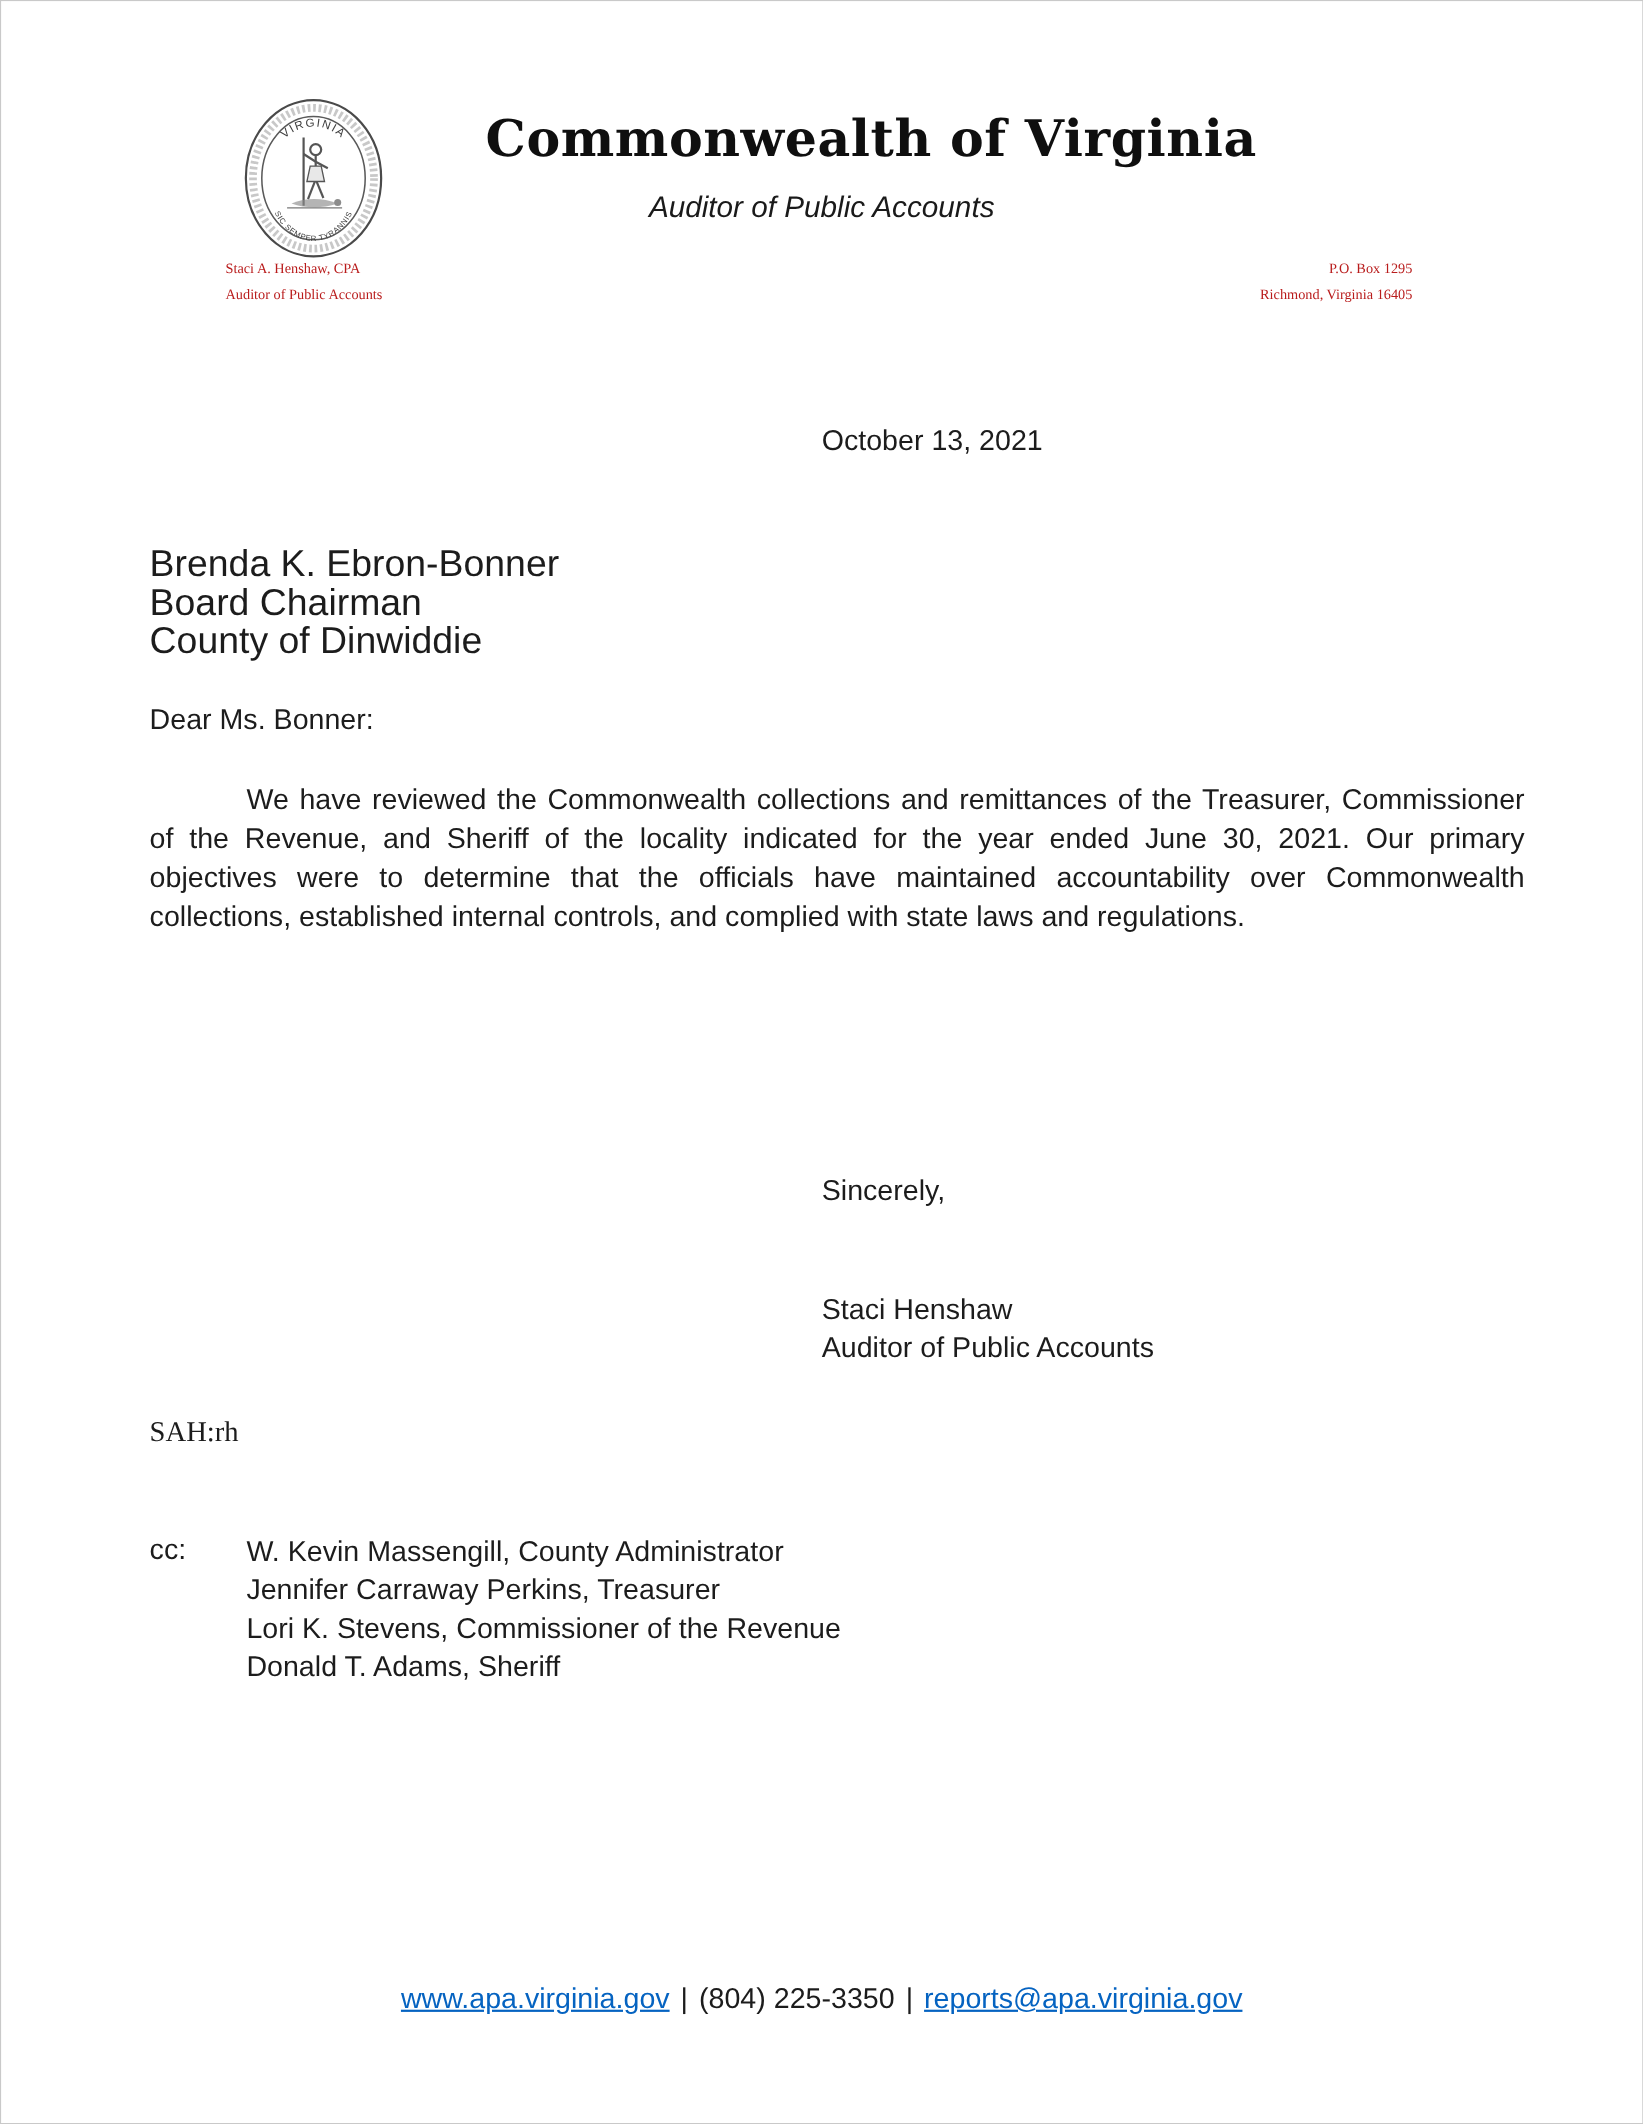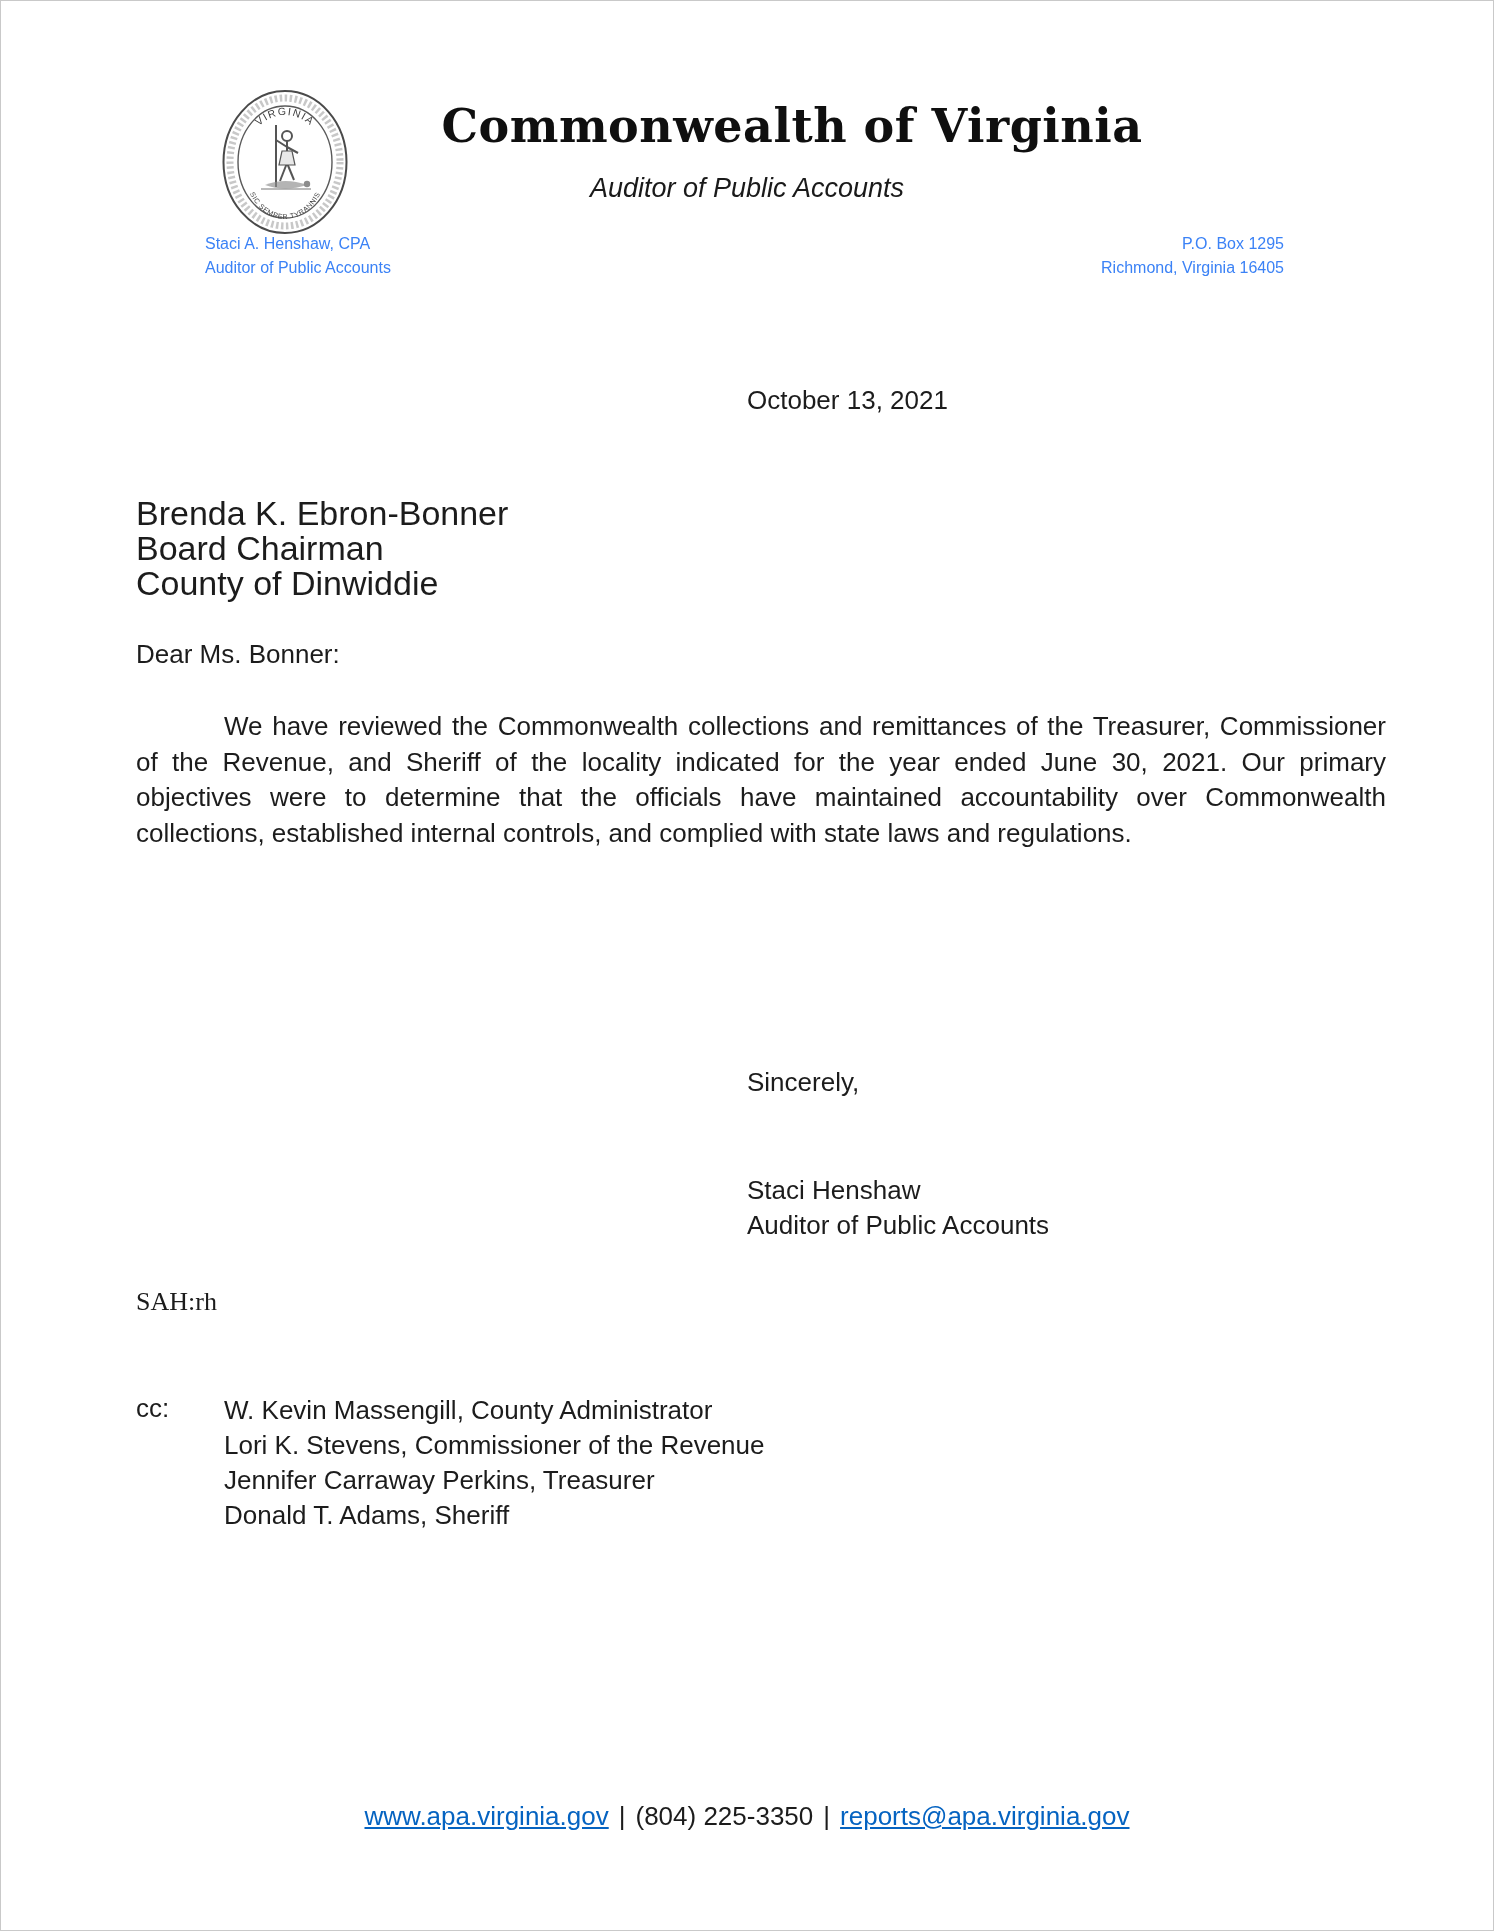--- a/index.html
+++ b/index.html
@@ -17,21 +17,21 @@
   .seal{left:220px;top:88px;width:128px;height:148px;}
   .org-title{
     left:0;top:98px;width:100%;text-align:center;
     font-family:"DejaVu Serif",serif;font-weight:700;
     font-size:46px;letter-spacing:.5px;color:#0f0f0f;padding-left:45px;
   }
   .org-subtitle{
     left:0;top:172px;width:100%;text-align:center;
     font-size:27px;font-style:italic;color:#1a1a1a;
   }
-  .hdr-small{font-size:16px;line-height:24px;color:#3b82f6;}
+  .hdr-small{font-size:13px;line-height:24px;color:#b91c1c;font-family:Liberation Serif, serif;}
   .hdr-left{left:204px;top:231px;}
   .hdr-right{right:209px;top:231px;text-align:right;}
   .date-line{left:746px;top:384px;font-size:26px;}
   .recipient{left:135px;top:495px;font-size:34px;line-height:35px;}
   .salutation{left:135px;top:638px;font-size:26px;}
   .body-para{
     left:135px;width:1250px;
     font-size:26px;line-height:35.5px;
     text-align:justify;text-indent:88px;
   }
@@ -116,22 +116,22 @@
     <div>Staci Henshaw</div>
     <div>Auditor of Public Accounts</div>
   </div>
 
   <div class="abs reference">SAH:rh</div>
 
   <div class="abs cc-block">
     <div class="cc-label">cc:</div>
     <div class="cc-items">
       <div>W. Kevin Massengill, County Administrator</div>
+      <div>Jennifer Carraway Perkins, Treasurer</div>
       <div>Lori K. Stevens, Commissioner of the Revenue</div>
-      <div>Jennifer Carraway Perkins, Treasurer</div>
       <div>Donald T. Adams, Sheriff</div>
     </div>
   </div>
 
   <div class="abs footer">
     <a href="#">www.apa.virginia.gov</a><span class="sep">|</span><span>(804) 225-3350</span><span class="sep">|</span><a href="#">reports@apa.virginia.gov</a>
   </div>
 
 </div>
 

